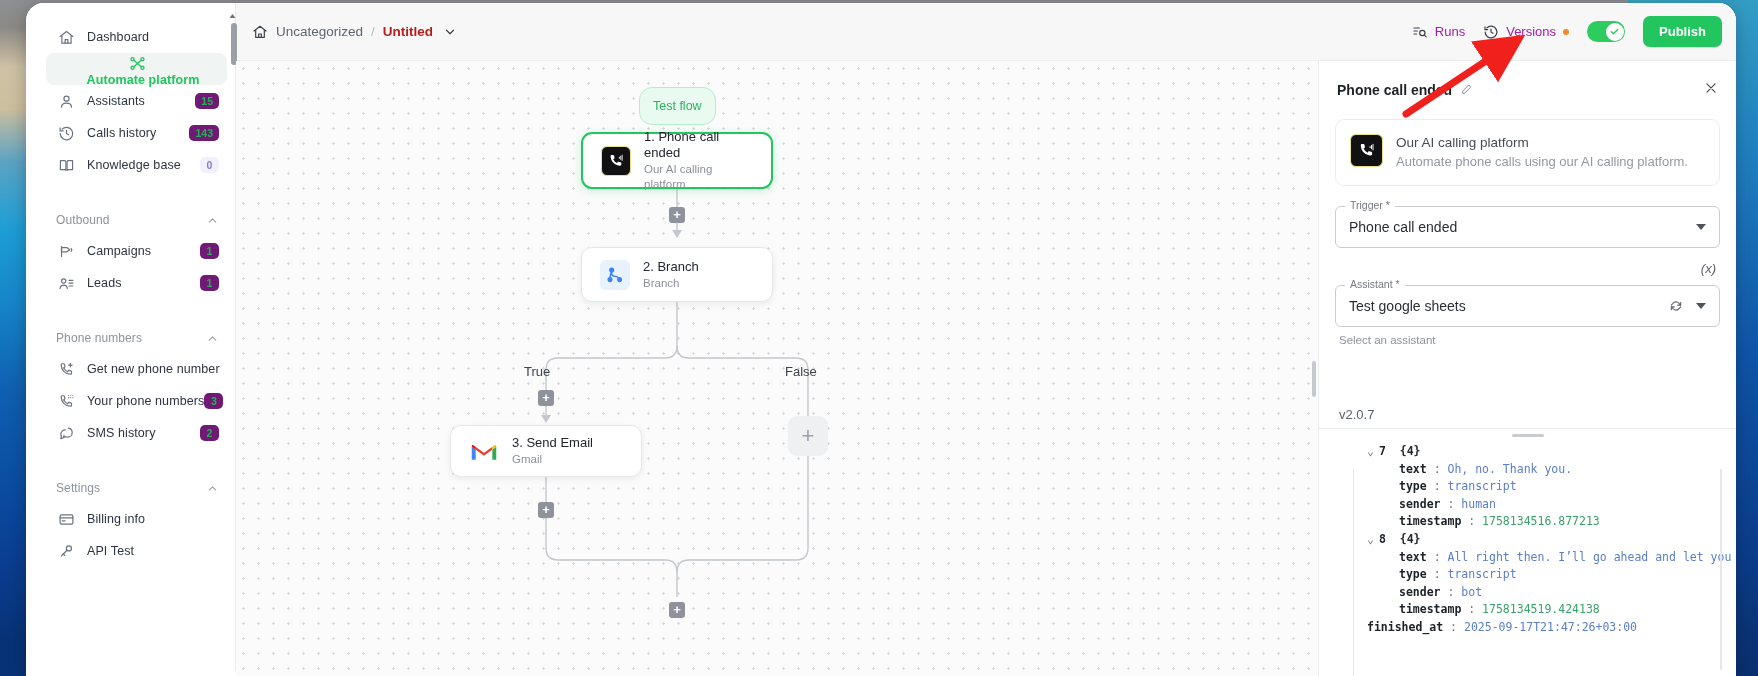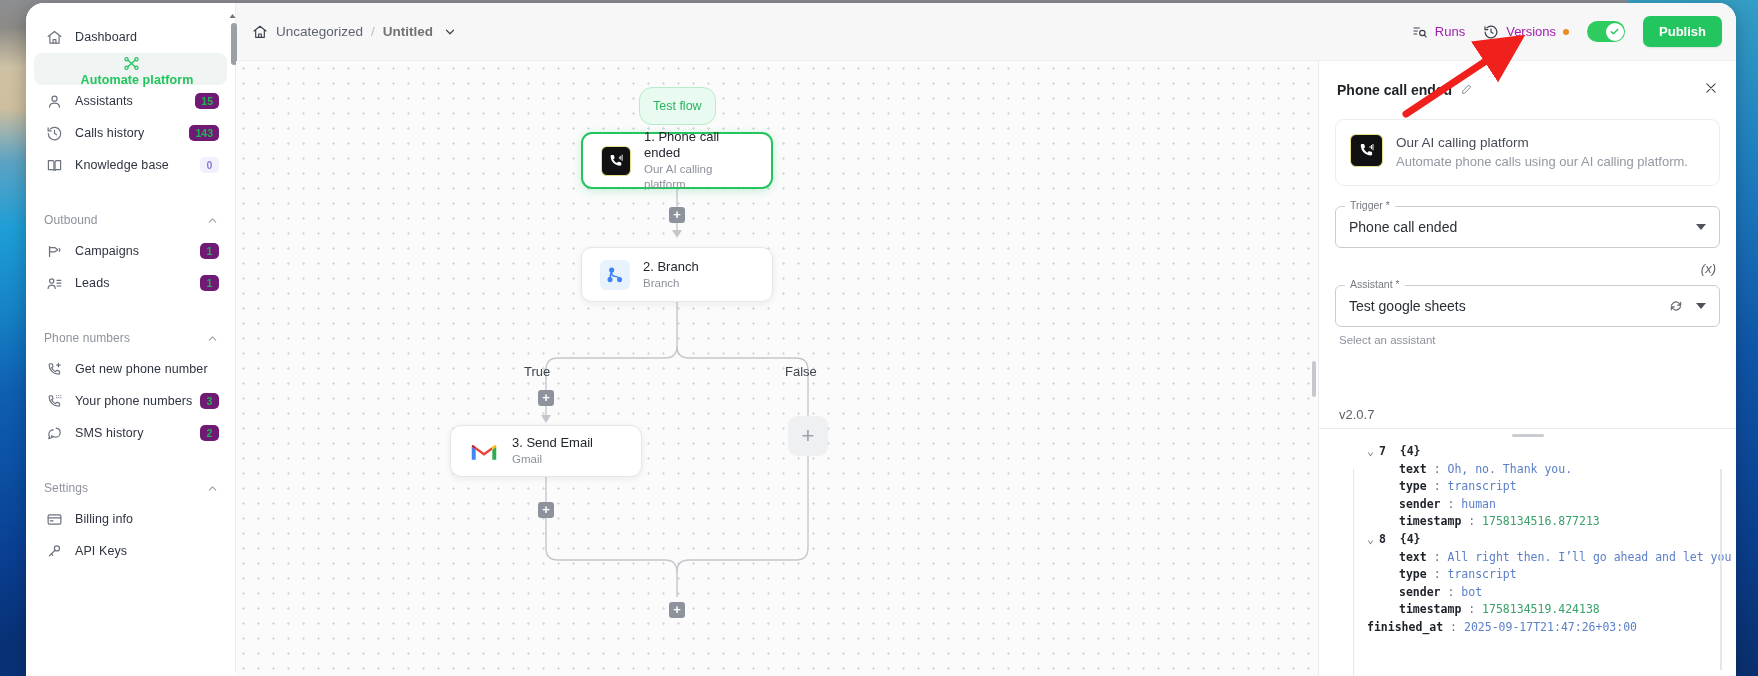--- a/index.html
+++ b/index.html
@@ -32,21 +32,21 @@
     border-radius: 18px 18px 0 0;
     overflow: hidden;
     box-shadow: 0 2px 18px rgba(0,0,0,.26);
   }
 
   
   .sidebar {
     position: absolute; left: 0; top: 0; width: 210px; height: 668px;
     background: #ffffff;
     border-right: 1px solid #ececee;
-    padding: 18px 0 0 0;
+    padding: 18px 0 0 12px;
   }
   .nav-item {
     display: flex; align-items: center;
     height: 32px; margin: 0 8px 0 8px;
     padding: 0 8px 0 10px;
     border-radius: 8px; cursor: pointer;
     position: relative;
   }
   .nav-item + .nav-item { margin-top: 0px; }
   .nav-item .ico { width: 20px; height: 20px; flex: 0 0 20px; display:flex; align-items:center; justify-content:center; color:#6d7280; }
@@ -79,21 +79,21 @@
   
   .topbar {
     position: absolute; left: 0; top: 0; right: 0; height: 58px;
     background: #f7f7f8; border-bottom: 1px solid #eceef0;
     display: flex; align-items: center; padding: 0 14px 0 16px;
   }
   .crumbs { display: flex; align-items: center; gap: 8px; }
   .home-ico { color:#3c4350; display:flex; }
   .crumb { font-size: 13.5px; color: #5d6470; }
   .crumb.sep { color:#b9bdc4; }
-  .crumb.cur { color:#737373; font-weight: 700; }
+  .crumb.cur { color:#b91c1c; font-weight: 700; }
   .crumb-chev { color:#3f444d; display:flex; margin-left:2px; cursor:pointer; }
 
   .topbar-right { margin-left: auto; display:flex; align-items:center; gap: 18px; }
   .tb-btn { display:flex; align-items:center; gap:7px; cursor:pointer; }
   .tb-btn .t { font-size: 13px; color:#a21caf; }
   .tb-ico { color:#3c424d; display:flex; }
   .orange-dot { width:6px;height:6px;border-radius:50%;background:#f08a24; }
   .toggle {
     width: 38px; height: 21px; border-radius: 11px; background: #2ecc5f;
     position: relative; cursor:pointer; flex:0 0 38px;
@@ -397,21 +397,21 @@
       </div>
 
       <div class="nav-item">
         <span class="ico">
           <svg width="17" height="17" viewBox="0 0 24 24" fill="none" stroke="currentColor" stroke-width="1.7" stroke-linecap="round" stroke-linejoin="round">
               <circle cx="15.4" cy="7.6" r="3.6"></circle>
               <path d="m12.8 10.2-8 8"></path>
               <path d="m7.5 15.5 2 2"></path>
             </svg>
         </span>
-        <span class="lbl">API Keys</span>
+        <span class="lbl">API Test</span>
       </div>
     </nav>
 
     <div class="content">
 
       <header class="topbar">
         <div class="canvas-scroll">
           <div class="vscroll-arrow">
             <svg width="9" height="9" viewBox="0 0 24 24" fill="currentColor">
                 <path d="M12 5 4 16h16z"></path>

